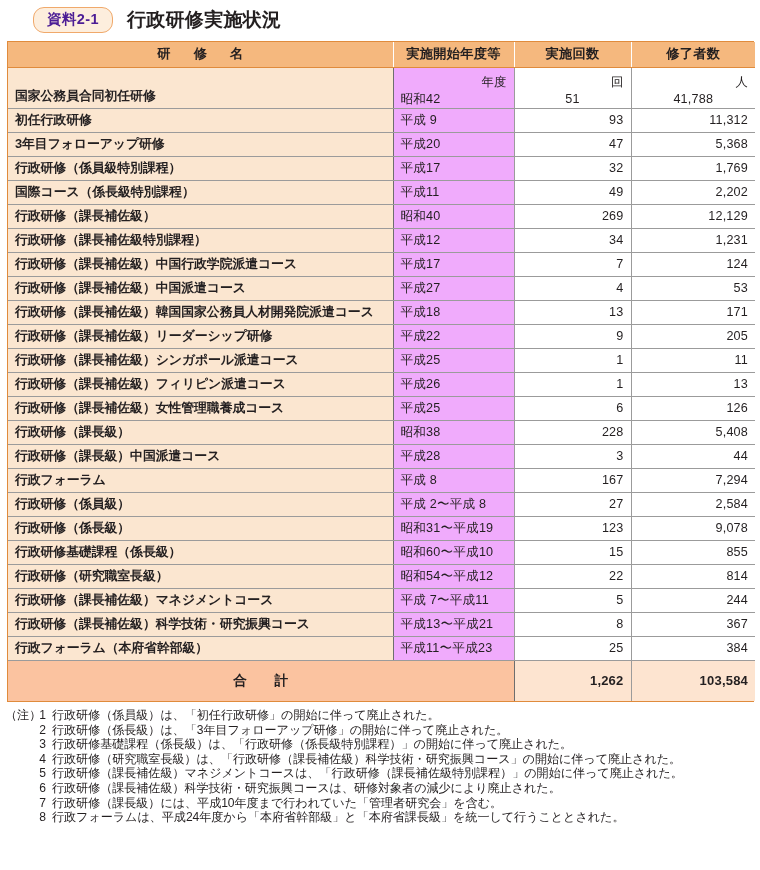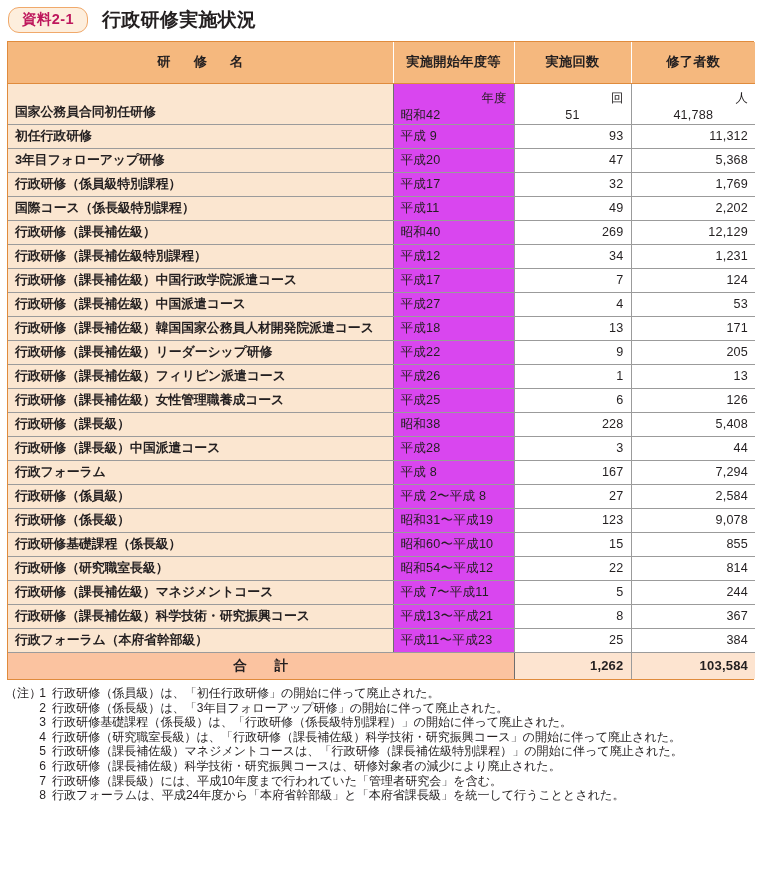--- a/index.html
+++ b/index.html
@@ -19,28 +19,29 @@
   
   .doc-header {
     display: flex;
     align-items: center;
     padding: 7px 0 6px 8px;
     gap: 14px;
   }
   .badge {
     border: 1.4px solid #f0a96b;
     background: #fdeedd;
-    color: #be185d;
+    color: #4c1d95;
     border-radius: 11px;
     font-size: 14.5px;
     font-weight: bold;
     line-height: 1;
     padding: 4px 13px 5px 13px;
     letter-spacing: 0.4px;
     white-space: nowrap;
+    margin-left: 25px;
   }
   .doc-title {
     font-size: 19px;
     font-weight: bold;
     color: #231f20;
     letter-spacing: 0.3px;
     white-space: nowrap;
   }
 
   
@@ -60,21 +61,21 @@
   table.main col.c-count  { width: 117px; }
   table.main col.c-people { width: 124px; }
 
   thead th {
     background: #f5b87e;
     border-right: 1.1px solid #ffffff;
     border-bottom: 1.4px solid #e08b3c;
     font-size: 13.2px;
     font-weight: bold;
     color: #231f20;
-    height: 41px;
+    height: 25px;
     padding: 0 6px;
     text-align: center;
     letter-spacing: 0.3px;
   }
   thead th:last-child { border-right: none; }
   thead th.th-name { letter-spacing: 5px; text-indent: 5px; }
 
   tbody td {
     height: 24px;
     padding: 0 7px;
@@ -88,21 +89,21 @@
 
   tbody td.name {
     background: #fbe6d0;
     font-size: 12.9px;
     font-weight: bold;
     text-align: left;
     letter-spacing: -0.1px;
     border-right: 1.6px solid #6e6e6e;
   }
   tbody td.year {
-    background: #d946ef;
+    background: #f0abfc;
     text-align: left;
     font-size: 12.6px;
     letter-spacing: 0.2px;
   }
   tbody td.num {
     background: #ffffff;
     text-align: right;
     font-size: 12.6px;
     letter-spacing: 0.2px;
   }
@@ -119,21 +120,21 @@
     justify-content: flex-end;
     height: 100%;
     line-height: 1.35;
   }
   .unit-stack .unit { text-align: right; font-size: 12.3px; }
   .unit-stack .val-left  { text-align: left; }
   .unit-stack .val-right { text-align: center; }
 
   
   tr.total td {
-    height: 27px;
+    height: 41px;
     border-bottom: none;
     font-weight: bold;
   }
   tr.total td.total-label {
     background: #fbc3a0;
     text-align: center;
     font-size: 13.6px;
     letter-spacing: 7px;
     text-indent: 7px;
     border-right: 1.6px solid #6e6e6e;
@@ -258,20 +259,26 @@
           <td class="num">13</td>
           <td class="num">171</td>
         </tr>
         <tr>
           <td class="name">行政研修（課長補佐級）リーダーシップ研修</td>
           <td class="year">平成22</td>
           <td class="num">9</td>
           <td class="num">205</td>
         </tr>
         <tr>
+          <td class="name">行政研修（課長補佐級）シンガポール派遣コース</td>
+          <td class="year">平成25</td>
+          <td class="num">1</td>
+          <td class="num">11</td>
+        </tr>
+        <tr>
           <td class="name">行政研修（課長補佐級）フィリピン派遣コース</td>
           <td class="year">平成26</td>
           <td class="num">1</td>
           <td class="num">13</td>
         </tr>
         <tr>
           <td class="name">行政研修（課長補佐級）女性管理職養成コース</td>
           <td class="year">平成25</td>
           <td class="num">6</td>
           <td class="num">126</td>

